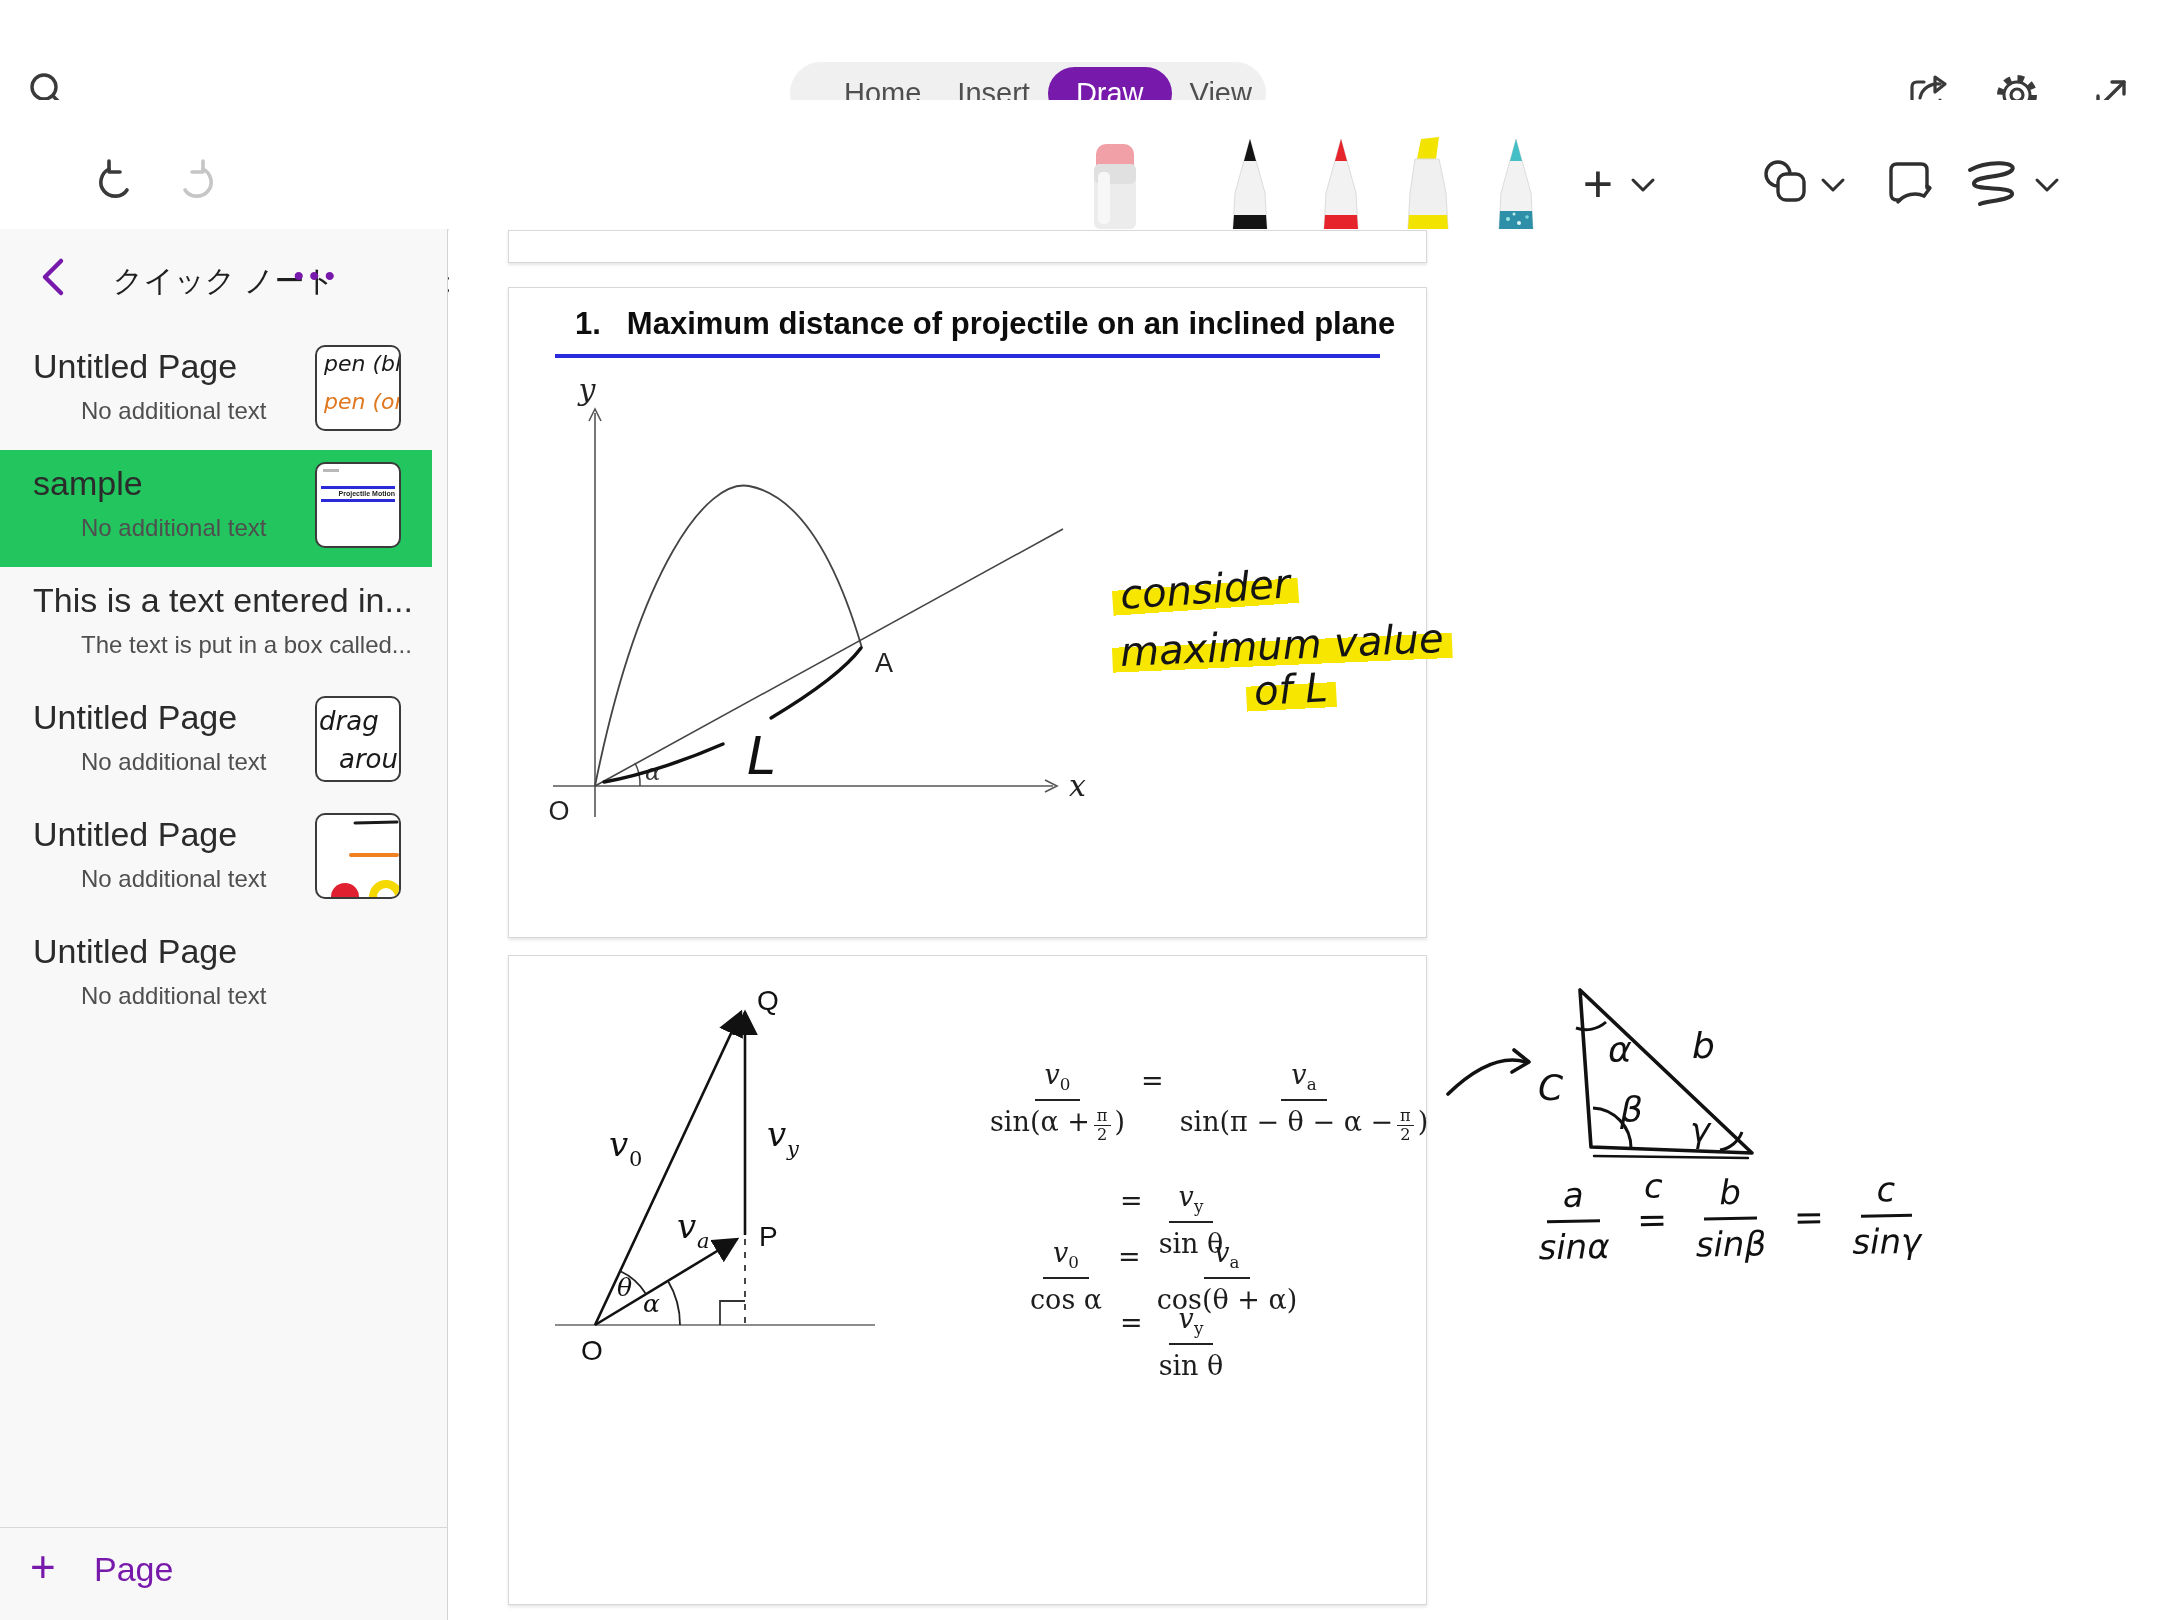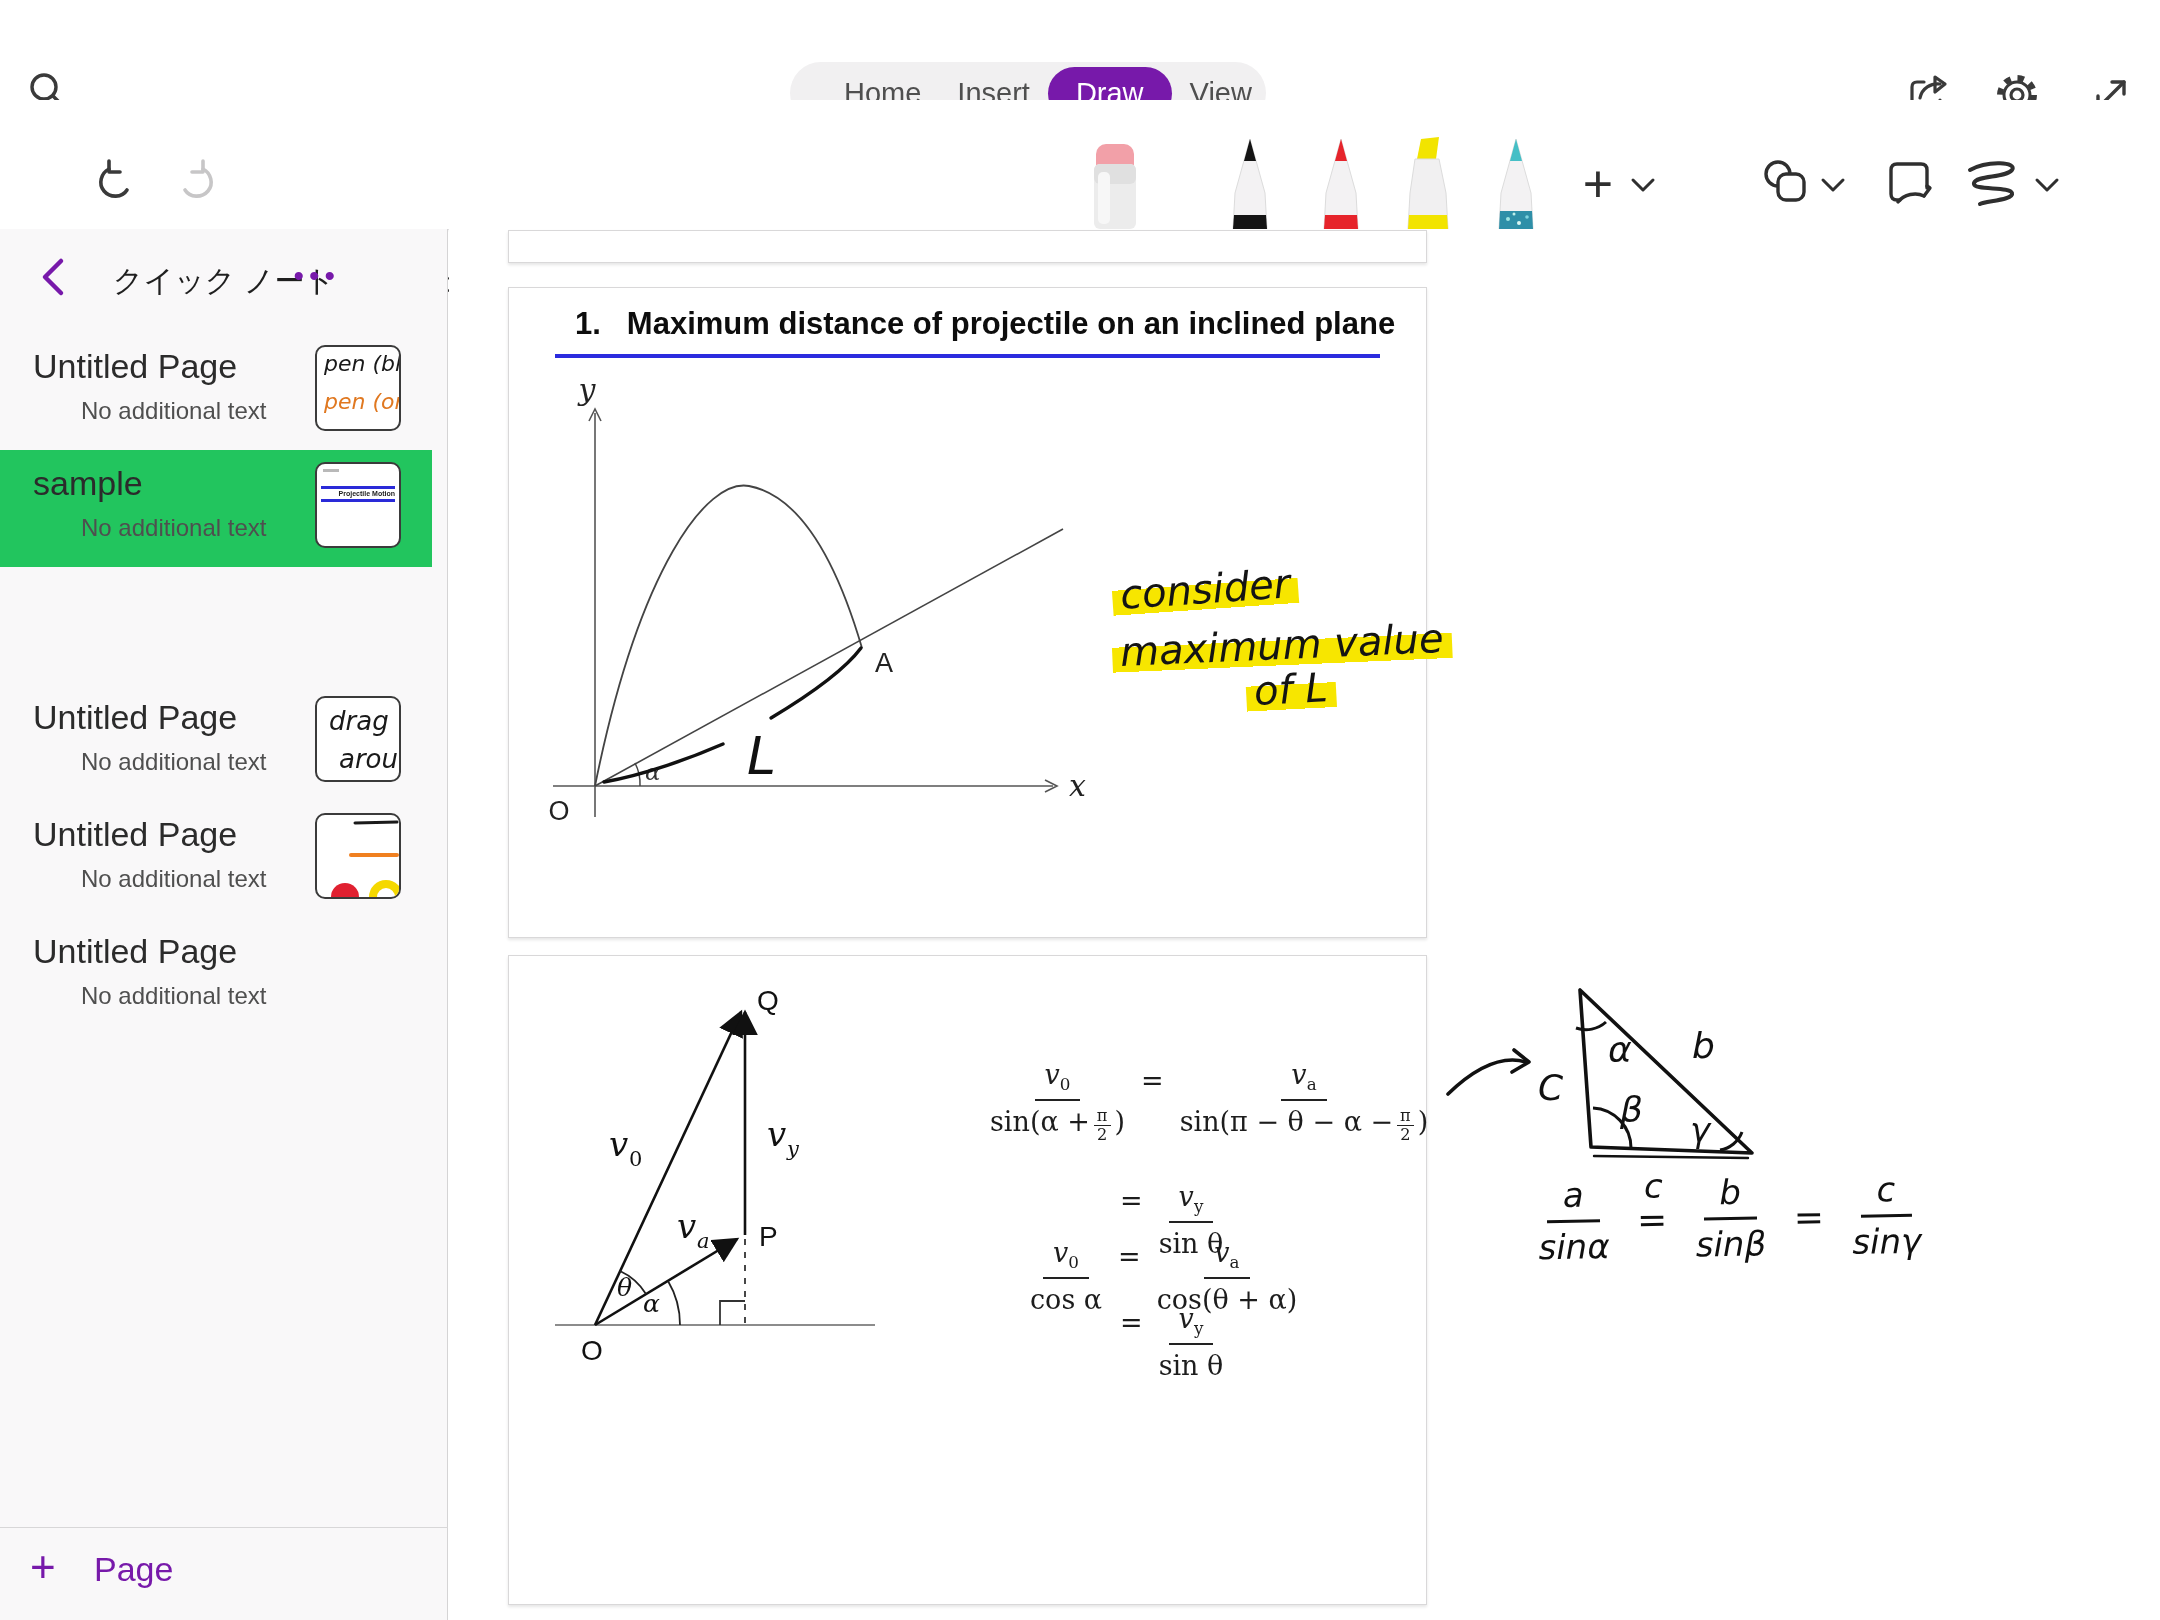--- a/index.html
+++ b/index.html
@@ -256,26 +256,30 @@
     <div class="t">sample</div>
     <div class="s">No additional text</div>
     <div class="thumb" style="border-width:2px;">
       <div style="position:absolute;left:6px;top:5px;width:16px;height:3px;background:#b9b9b9;"></div>
       <div style="position:absolute;left:4px;top:22px;width:74px;height:2.5px;background:#2a2ad8;"></div>
       <div style="position:absolute;right:4px;top:26px;font-size:7px;font-weight:bold;color:#222;">Projectile Motion</div>
       <div style="position:absolute;left:4px;top:35px;width:74px;height:2.5px;background:#2a2ad8;"></div>
     </div>
   </div>
 
+  <div class="sb-item" style="top:338px;">
+    <div class="t">This is a text entered in...</div>
+    <div class="s">The text is put in a box called...</div>
+  </div>
 
   <div class="sb-item" style="top:455px;">
     <div class="t">Untitled Page</div>
     <div class="s">No additional text</div>
     <div class="thumb">
-      <div class="hwink" style="position:absolute;left:12px;top:8px;font-size:26px;color:#1a1a1a;">drag</div>
+      <div class="hwink" style="position:absolute;left:2px;top:8px;font-size:26px;color:#1a1a1a;">drag</div>
       <div class="hwink" style="position:absolute;left:22px;top:46px;font-size:26px;color:#1a1a1a;">arou</div>
     </div>
   </div>
 
   <div class="sb-item" style="top:572px;">
     <div class="t">Untitled Page</div>
     <div class="s">No additional text</div>
     <div class="thumb">
       <svg width="82" height="82" viewBox="0 0 82 82">
         <line x1="38" y1="8" x2="80" y2="7" stroke="#1a1a1a" stroke-width="3" stroke-linecap="round"></line>

